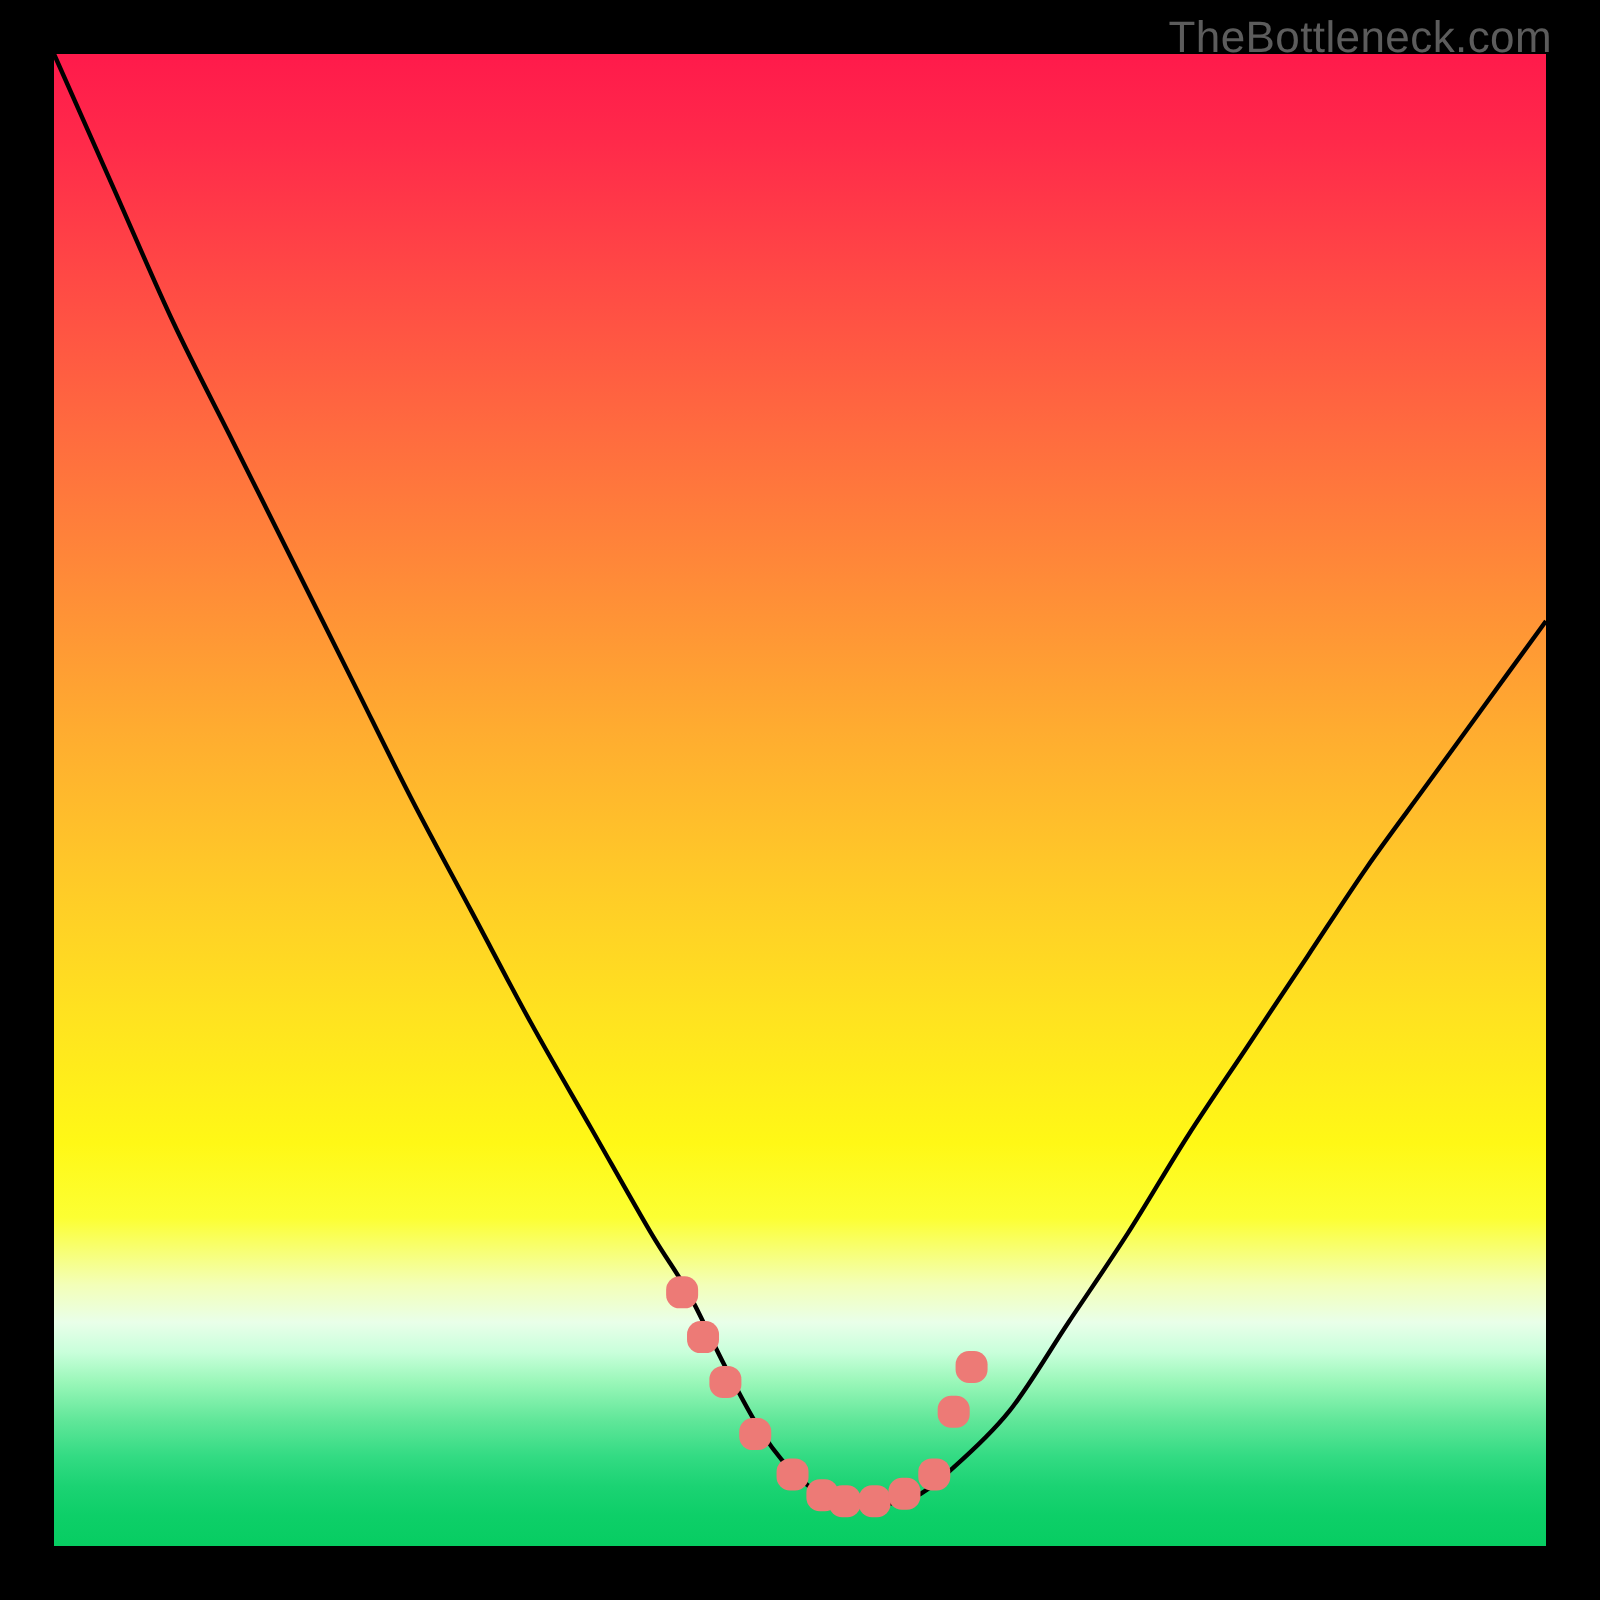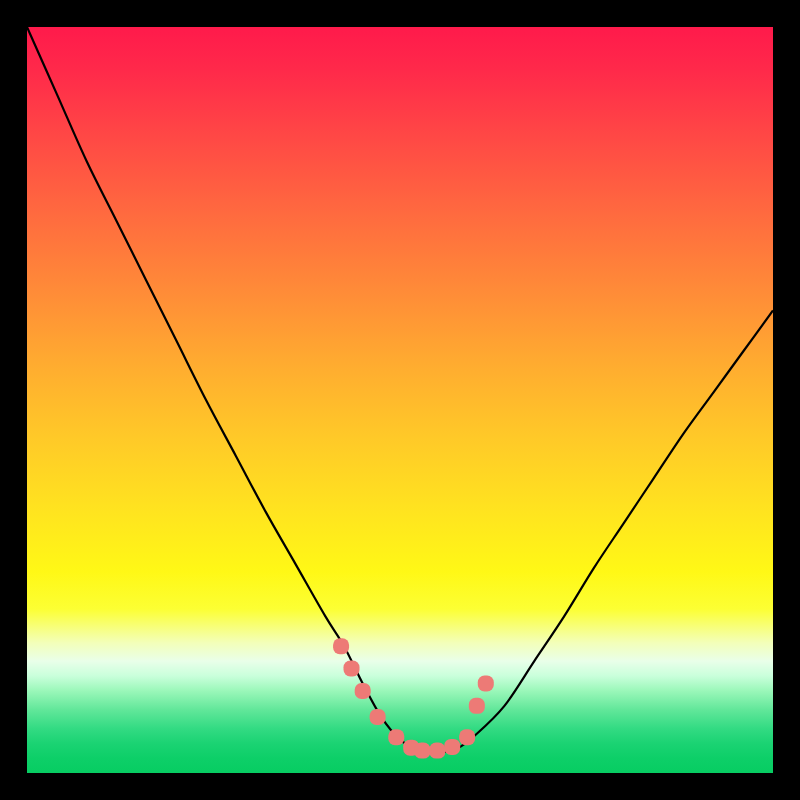--- a/index.html
+++ b/index.html
@@ -89,13 +89,14 @@
           <rect x="376.19" y="712.64" width="16" height="16" rx="6.72" ry="6.72" fill="#ed7a76"></rect>
           <rect x="387.38" y="715.62" width="16" height="16" rx="6.72" ry="6.72" fill="#ed7a76"></rect>
           <rect x="402.30" y="715.62" width="16" height="16" rx="6.72" ry="6.72" fill="#ed7a76"></rect>
           <rect x="417.22" y="711.89" width="16" height="16" rx="6.72" ry="6.72" fill="#ed7a76"></rect>
           <rect x="432.14" y="702.19" width="16" height="16" rx="6.72" ry="6.72" fill="#ed7a76"></rect>
           <rect x="441.84" y="670.86" width="16" height="16" rx="6.72" ry="6.72" fill="#ed7a76"></rect>
           <rect x="450.79" y="648.48" width="16" height="16" rx="6.72" ry="6.72" fill="#ed7a76"></rect>
         </g>
     </svg>
   </div>
+  <div class="watermark">TheBottleneck.com</div>
 </div>
 
 </body></html>

